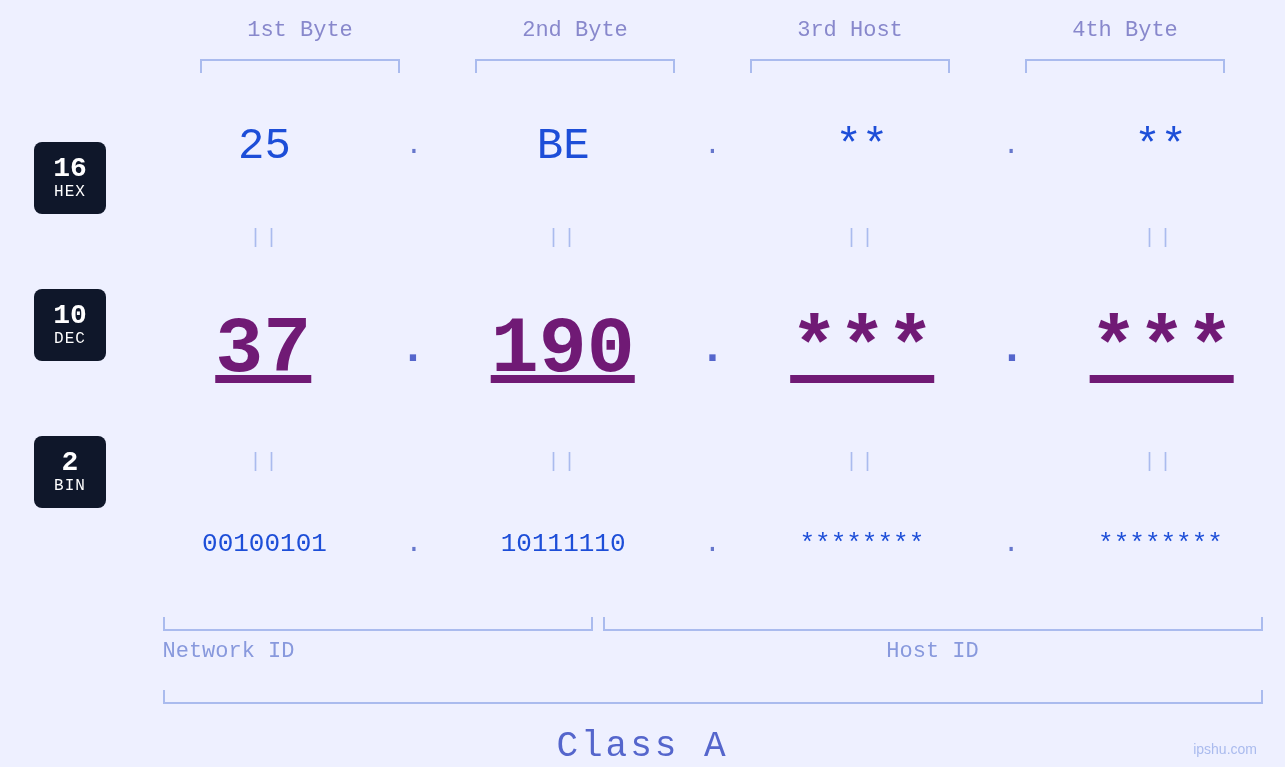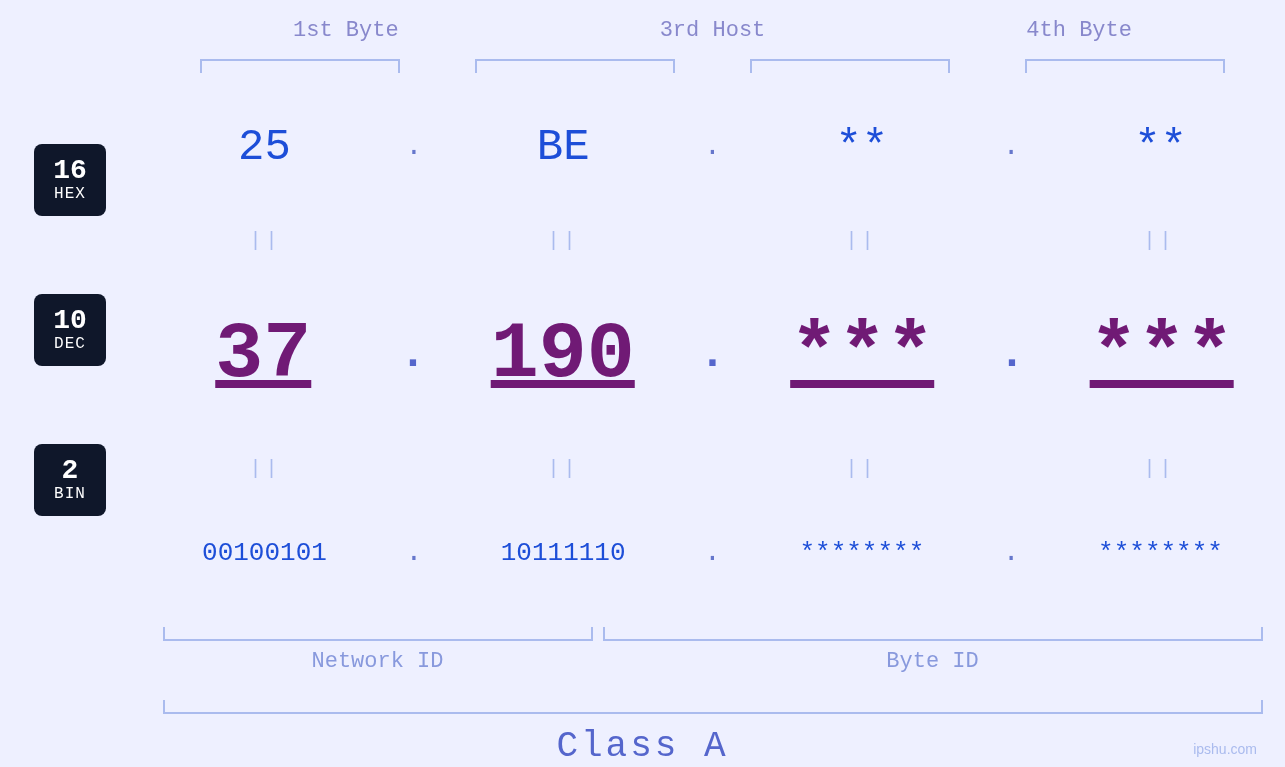--- a/index.html
+++ b/index.html
@@ -174,21 +174,21 @@
       width: 220px;
       text-align: center;
       font-size: 20px;
       color: #aabbee;
       letter-spacing: 4px;
     }
 
     .class-row {
       display: flex;
       justify-content: center;
-      margin-top: 0;
+      margin-top: 10px;
       width: 1103px;
     }
 
     .class-label {
       font-size: 36px;
       color: #5566cc;
       font-family: 'Courier New', Courier, monospace;
       letter-spacing: 3px;
     }
 
@@ -201,20 +201,21 @@
       font-family: Arial, sans-serif;
     }
   </style>
 </head>
 <body>
 
 <div class="main-container">
 
   <div class="byte-headers">
     <div class="byte-label">1st Byte</div>
+    <div class="byte-label">2nd Byte</div>
     <div class="byte-label">3rd Host</div>
     <div class="byte-label">4th Byte</div>
   </div>
 
   <div class="bracket-row">
     <div class="bracket"></div>
     <div class="bracket"></div>
     <div class="bracket"></div>
     <div class="bracket"></div>
   </div>
@@ -318,23 +319,23 @@
   <div style="width:1100px; margin-left:140px;">
     <div style="display:flex; justify-content:flex-start; gap:0; margin-bottom:0;">
 
       <div style="width:430px; height:14px; border-bottom:2px solid #aabbee; border-left:2px solid #aabbee; border-right:2px solid #aabbee;"></div>
 
       <div style="width:10px;"></div>
 
       <div style="width:660px; height:14px; border-bottom:2px solid #aabbee; border-left:2px solid #aabbee; border-right:2px solid #aabbee;"></div>
     </div>
     <div style="display:flex; justify-content:flex-start; margin-top:8px; gap:0;">
-      <div style="width:430px; text-align:center; color:#8899dd; font-size:22px; font-family:'Courier New',monospace;">Network ID</div>
+      <div style="width:430px; color:#8899dd; font-size:22px; font-family:'Courier New',monospace;">Network ID</div>
       <div style="width:10px;"></div>
-      <div style="width:660px; text-align:center; color:#8899dd; font-size:22px; font-family:'Courier New',monospace;">Byte ID</div>
+      <div style="width:660px; text-align:center; color:#8899dd; font-size:22px; font-family:'Courier New',monospace;">Host ID</div>
     </div>
   </div>
 
   <div style="width:1100px; margin-left:140px; margin-top:14px; height:14px; border-bottom:2px solid #aabbee; border-left:2px solid #aabbee; border-right:2px solid #aabbee;"></div>
 
   <div class="class-row">
     <span class="class-label">Class A</span>
   </div>
 
   <div class="watermark">ipshu.com</div>

